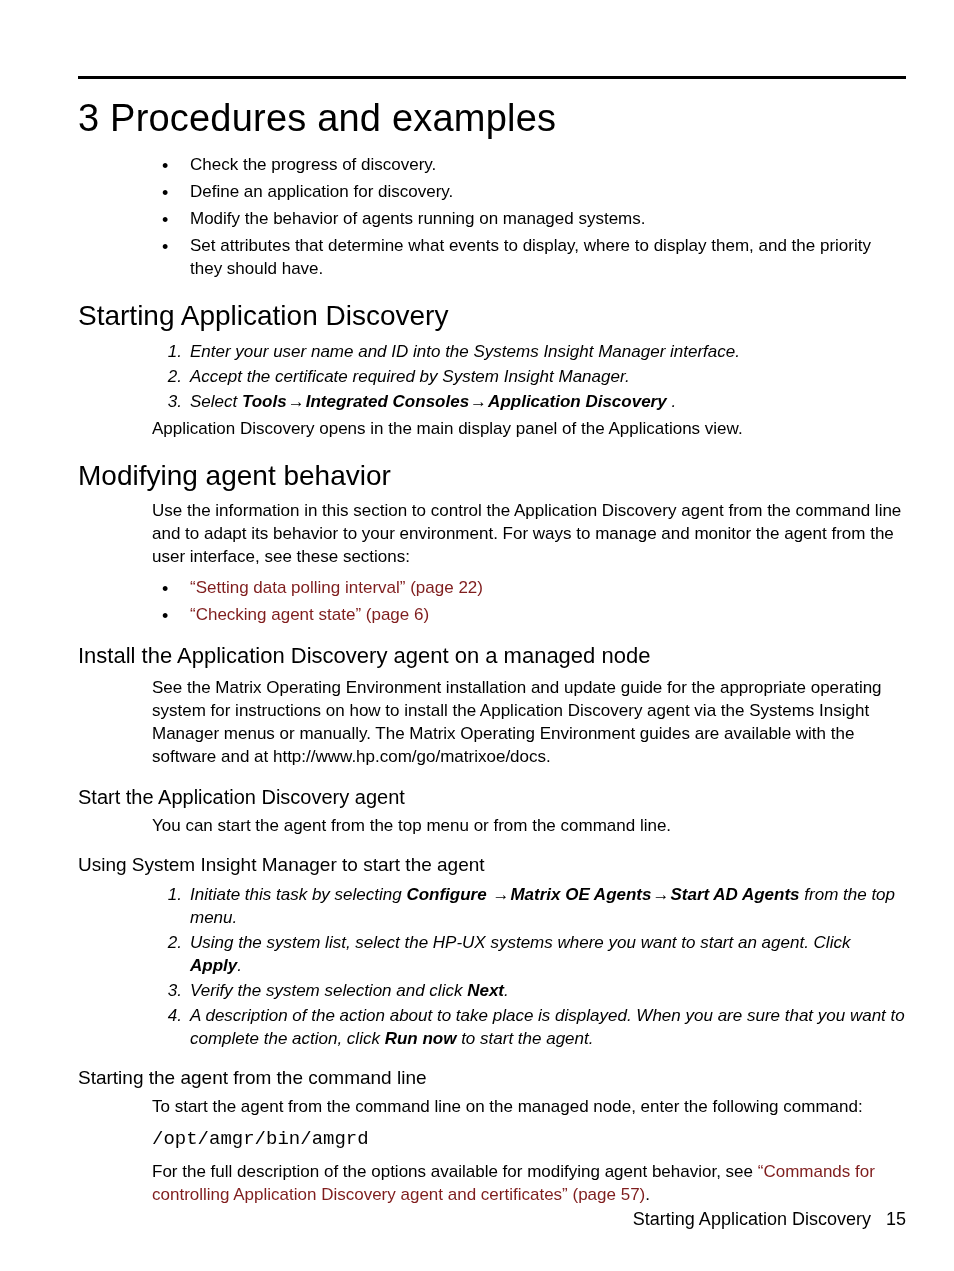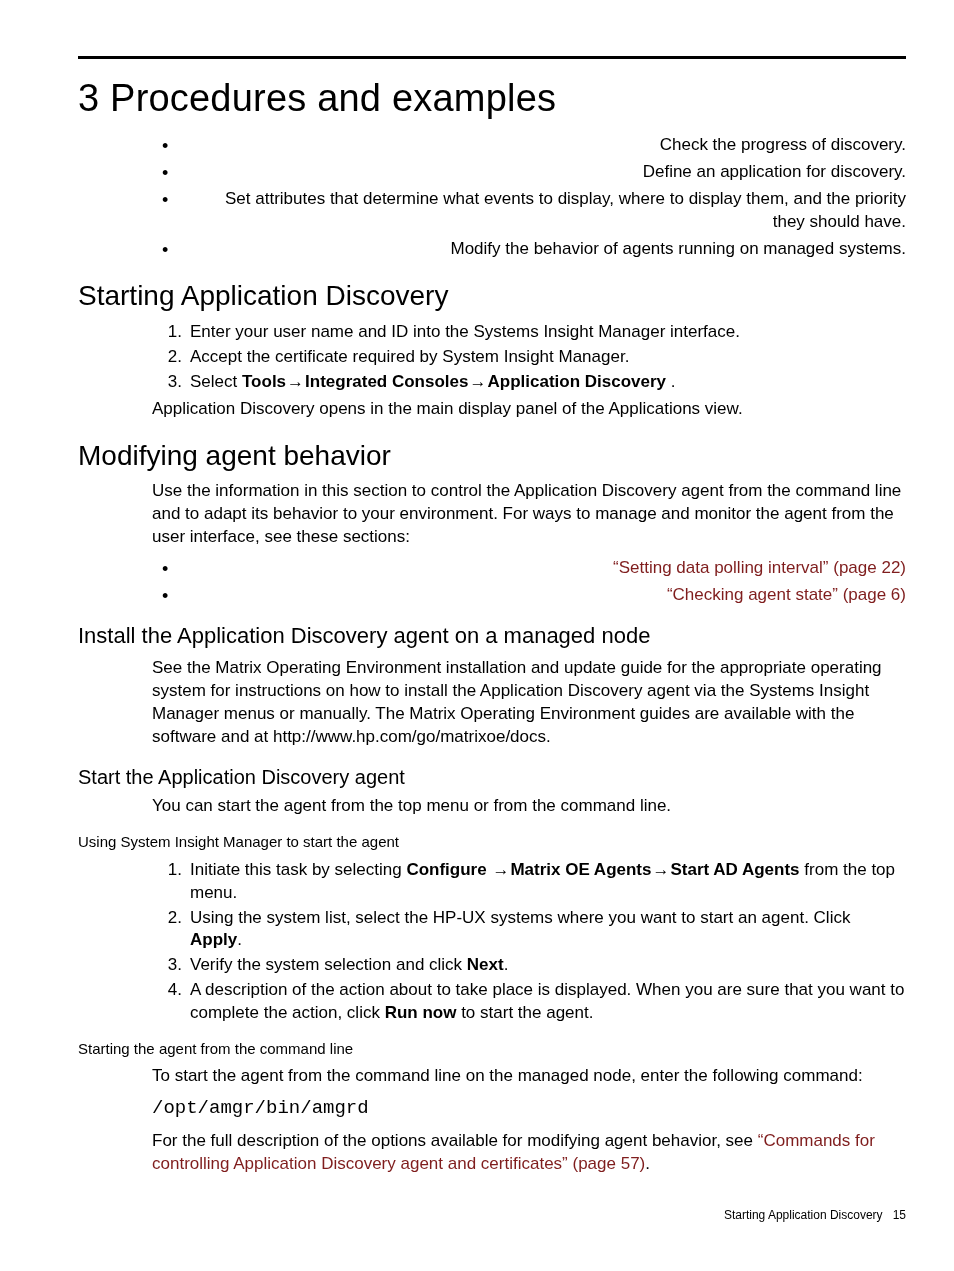--- a/index.html
+++ b/index.html
@@ -9,21 +9,21 @@
     background: #fff;
     color: #000;
     font-family: Arial, Helvetica, sans-serif;
     font-size: 17px;
     line-height: 1.35;
   }
   .page {
     width: 954px;
     height: 1271px;
     box-sizing: border-box;
-    padding: 56px 48px 30px 78px;
+    padding: 76px 48px 30px 78px;
     position: relative;
   }
   .rule {
     border-top: 3px solid #000;
     margin-bottom: 14px;
   }
   h1 {
     font-family: "Segoe UI Light", "Helvetica Neue", Arial, sans-serif;
     font-weight: 300;
     font-size: 38px;
@@ -44,81 +44,82 @@
   }
   h4 {
     font-family: "Segoe UI Light", "Helvetica Neue", Arial, sans-serif;
     font-weight: 400;
     font-size: 20px;
     margin: 16px 0 4px 0;
   }
   h5 {
     font-family: Arial, Helvetica, sans-serif;
     font-weight: 400;
-    font-size: 15px;
+    font-size: 19px;
     margin: 14px 0 6px 0;
   }
   .body-indent {
     margin-left: 74px;
   }
   p { margin: 4px 0 8px 0; }
   ul.bullets, ol.nums { margin: 4px 0 4px 0; padding-left: 0; }
-  ul.bullets { list-style: none; text-align: right; }
+  ul.bullets { list-style: none; }
   ul.bullets li {
     position: relative;
     padding-left: 38px;
     margin: 4px 0;
   }
   ul.bullets li::before {
     content: "•";
     position: absolute;
     left: 10px;
     top: 0;
     font-size: 18px;
   }
   ol.nums { list-style: none; counter-reset: item; }
   ol.nums li {
     position: relative;
     padding-left: 38px;
     margin: 2px 0;
     counter-increment: item;
+    font-style: italic;
   }
   ol.nums li::before {
     content: counter(item) ".";
     position: absolute;
     left: 4px;
     top: 0;
     width: 26px;
     text-align: right;
   }
   .link { color: #7f1d1d; }
   .mono { font-family: "Courier New", monospace; font-size: 19px; }
   .footer {
     position: absolute;
-    bottom: 48px;
+    bottom: 40px;
     right: 48px;
-    font-size: 12px;
+    font-size: 18px;
   }
   .bold { font-weight: 700; }
   .arrow { padding: 0 1px; }
 </style>
 </head>
 <body>
 
 <div class="page">
   <div class="rule"></div>
 
   <h1>3 Procedures and examples</h1>
 
   <div class="body-indent">
     <ul class="bullets">
       <li>Check the progress of discovery.</li>
       <li>Define an application for discovery.</li>
+      <li>Modify the behavior of agents running on managed systems.</li>
       <li>Set attributes that determine what events to display, where to display them, and the priority they should have.</li>
-      <li>Modify the behavior of agents running on managed systems.</li>
     </ul>
   </div>
 
   <h2>Starting Application Discovery</h2>
   <div class="body-indent">
     <ol class="nums">
       <li>Enter your user name and ID into the Systems Insight Manager interface.</li>
       <li>Accept the certificate required by System Insight Manager.</li>
       <li>
         <span>Select </span><span class="bold">Tools</span><span class="arrow">→</span><span class="bold">Integrated Consoles</span><span class="arrow">→</span><span class="bold">Application Discovery</span><span> .</span>

